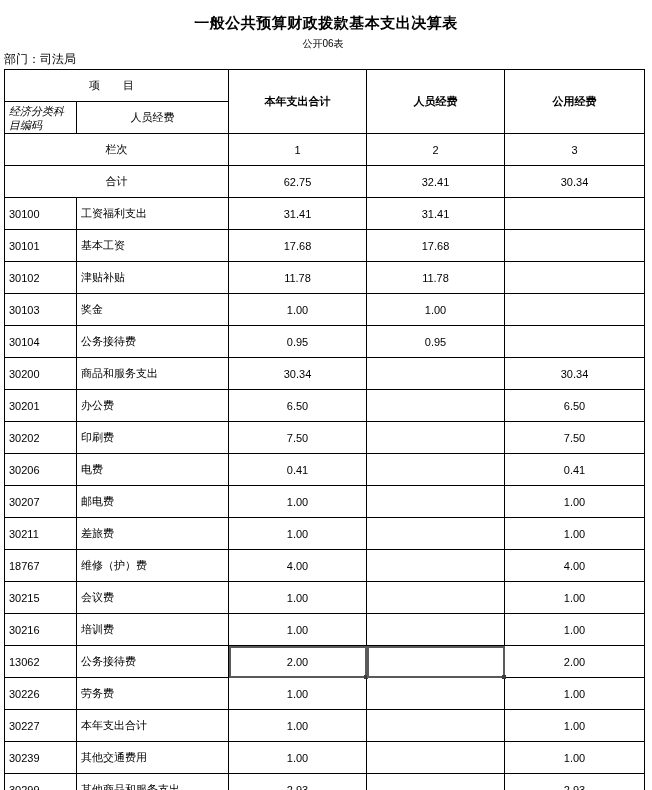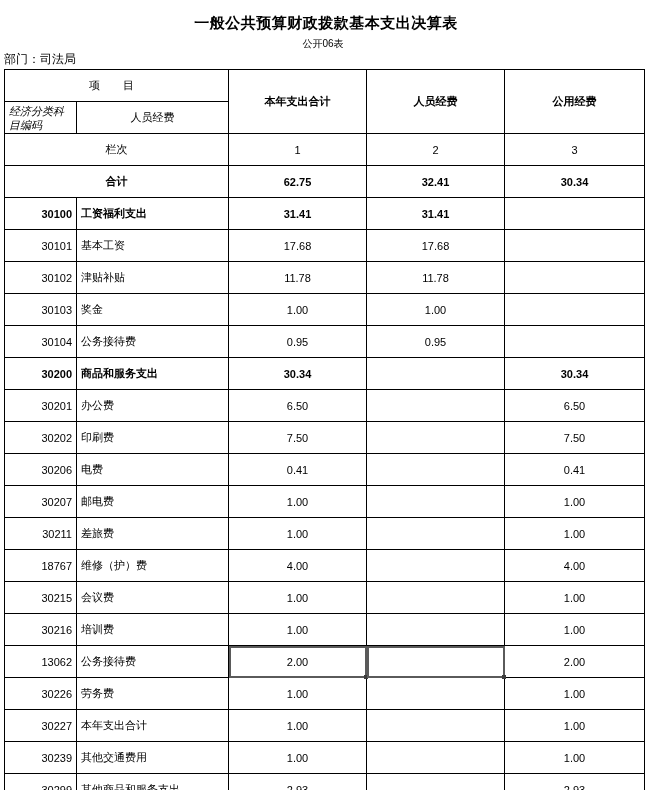--- a/index.html
+++ b/index.html
@@ -54,21 +54,21 @@
     vertical-align: middle;
   }
   .c-code   { width: 72px; }
   .c-name   { width: 152px; }
   .c-v1     { width: 138px; }
   .c-v2     { width: 138px; }
   .c-v3     { width: 140px; }
 
   .num { text-align: center; }
   .ctr { text-align: center; }
-  .bold { font-weight: bold; }
+  .bold { font-weight: normal; }
 
   .hdr-item {
     text-align: center;
     font-size: 11px;
   }
   .hdr-item .spaced { letter-spacing: 10px; }
 
   .hdr-sub1 {
     font-size: 11px;
     line-height: 14px;
@@ -76,21 +76,21 @@
     padding-left: 3px;
     font-style: italic;
   }
   .hdr-tall { height: 62px; }
   .hdr-mid {
     text-align: center;
     font-size: 12px;
     font-weight: bold;
   }
   .row-small td { height: 22px; }
-  .code-cell { font-size: 11px; text-align: right; }
+  .code-cell { font-size: 11px; text-align: left; }
   .name-cell { font-size: 11px; text-align: left; padding-left: 6px; }
 
   .selected {
     outline: 2px solid #5a5a5a;
     outline-offset: -2px;
     position: relative;
   }
   .selected::after {
     content: "";
     position: absolute;

